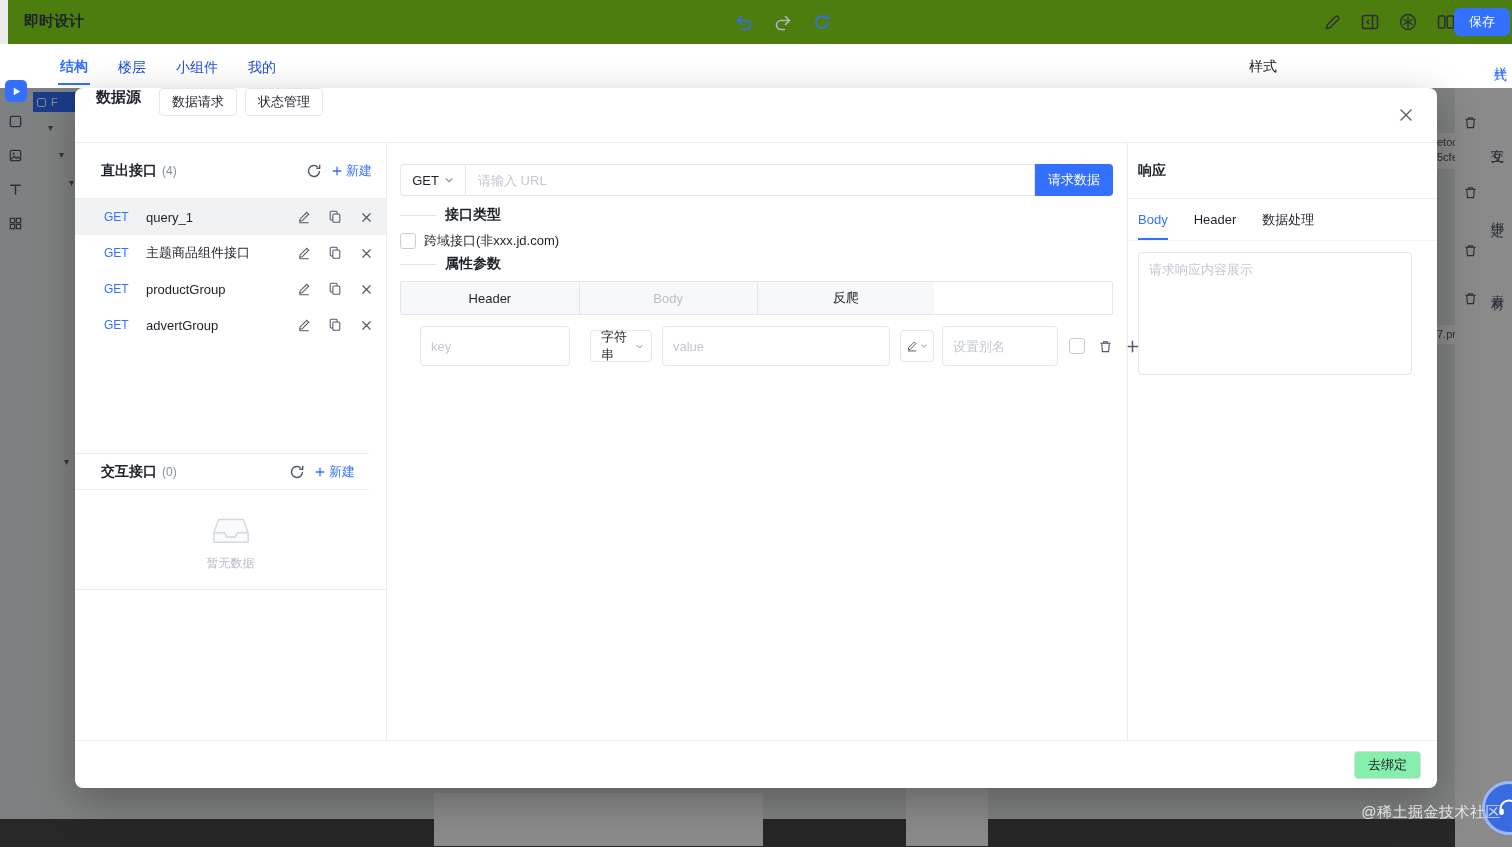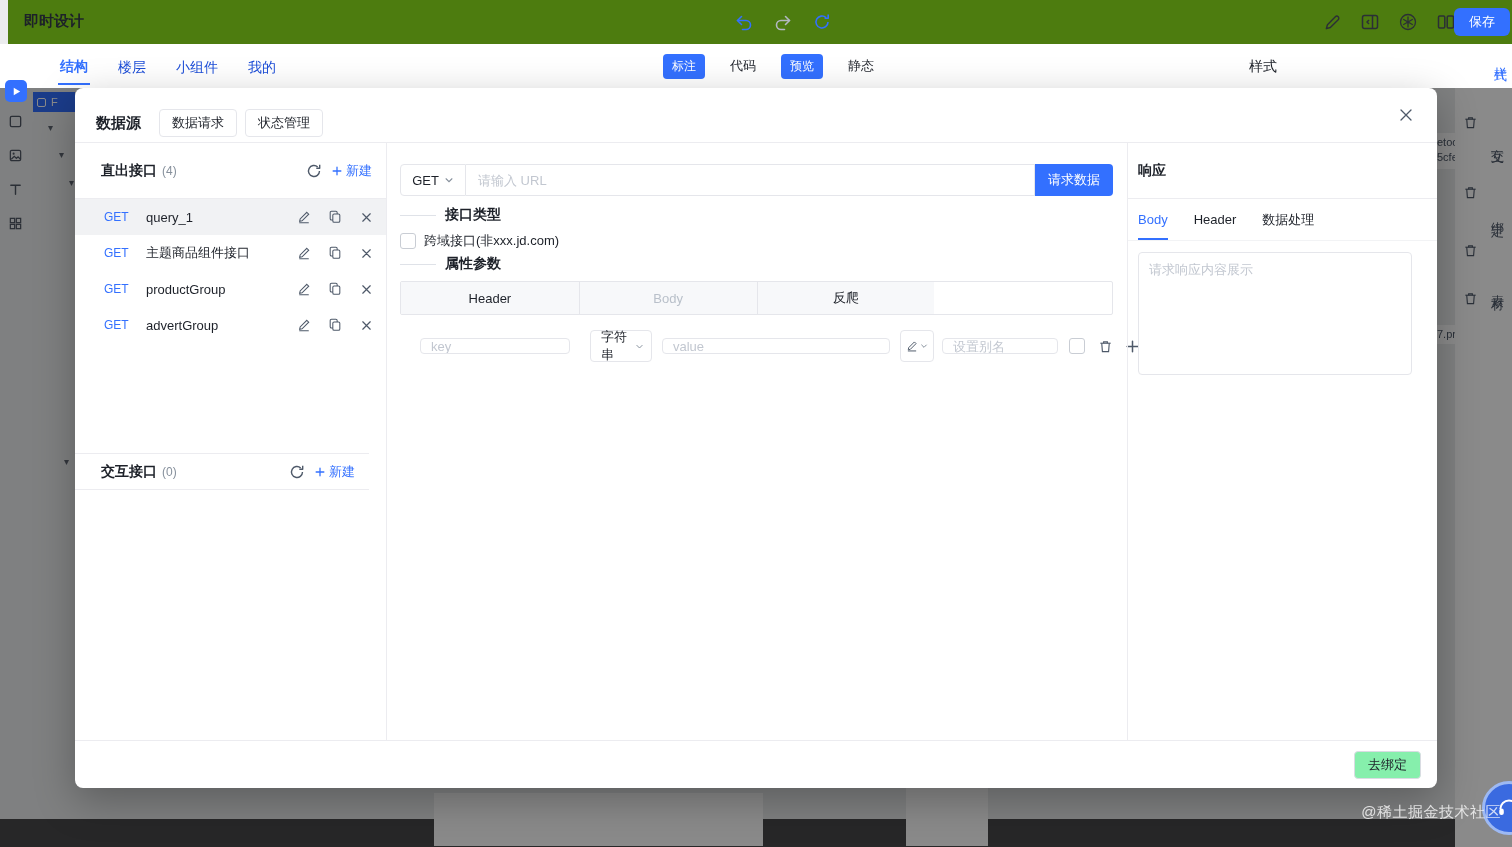--- a/index.html
+++ b/index.html
@@ -51,21 +51,21 @@
 
   
   .play-btn{position:absolute;left:5px;top:80px;width:22px;height:22px;background:#3370ff;border-radius:5px;z-index:60;
     display:flex;align-items:center;justify-content:center;cursor:pointer}
   .rail-icon{position:absolute;left:8px;width:16px;height:16px;color:#2b2f36;z-index:60;cursor:pointer}
   .ri1{top:114px}.ri2{top:148px}.ri3{top:182px}.ri4{top:216px}
 
   
   .modal{position:absolute;left:75px;top:88px;width:1362px;height:700px;background:#fff;border-radius:8px;
     z-index:100;box-shadow:0 12px 40px rgba(0,0,0,.28);display:flex;flex-direction:column;overflow:hidden}
-  .m-header{height:55px;border-bottom:1px solid #ececf0;display:flex;align-items:center;padding:16px 20px 0 21px;position:relative;flex:none}
+  .m-header{height:55px;border-bottom:1px solid #ececf0;display:flex;padding:0 20px 0 21px;position:relative;flex:none}
   .m-tab-main{font-size:15px;font-weight:700;cursor:pointer}
   .m-tab-chip{margin-left:18px;height:28px;padding:0 12px;border:1px solid #e5e6eb;border-radius:4px;font-size:13px;
     display:flex;align-items:center;color:#1d2129;cursor:pointer;background:#fff}
   .m-tab-chip + .m-tab-chip{margin-left:8px}
   .m-close{position:absolute;right:20px;top:16px;width:22px;height:22px;color:#4e5969;display:flex;align-items:center;
     justify-content:center;cursor:pointer;background:none;border:none}
 
   .m-body{flex:1;display:flex;min-height:0}
   .col-left{width:312px;border-right:1px solid #ececf0;position:relative;flex:none}
   .col-mid{flex:1;position:relative}
@@ -107,21 +107,21 @@
   .cross-label{font-size:13px}
   .checkbox{width:16px;height:16px;border:1px solid #c9cdd4;border-radius:3px;background:#fff;flex:none;cursor:pointer}
   .param-tabs{position:absolute;left:13px;right:14px;top:138px;height:34px;display:grid;grid-template-columns:repeat(4,1fr);
     border:1px solid #e5e6eb;border-radius:2px;overflow:hidden}
   .ptab{display:flex;align-items:center;justify-content:center;font-size:13px;background:#f7f8fa;color:#1d2129;
     border-left:1px solid #e5e6eb;cursor:pointer}
   .ptab:first-child{border-left:none}
   .ptab.active{background:#fff;color:#3370ff}
   .ptab.dim{color:#b9c0ca}
   .param-row{position:absolute;left:33px;top:187px;height:32px;display:flex;align-items:center}
-  .p-input{height:16px;border:1px solid #e5e6eb;border-radius:4px;font-size:13px;padding:0 10px;outline:none}
+  .p-input{height:40px;border:1px solid #e5e6eb;border-radius:4px;font-size:13px;padding:0 10px;outline:none}
   .p-key{width:150px}
   .p-type{width:62px;margin-left:20px;border:1px solid #e5e6eb;border-radius:4px;height:32px;display:flex;align-items:center;
     justify-content:space-between;padding:0 7px 0 10px;font-size:13px;cursor:pointer;background:#fff}
   .p-value{width:228px;margin-left:10px}
   .p-edit{width:34px;margin-left:10px;height:32px;border:1px solid #e5e6eb;border-radius:4px;display:flex;align-items:center;
     justify-content:center;gap:2px;color:#4e5969;cursor:pointer;background:#fff}
   .p-alias{width:116px;margin-left:8px}
   .p-check{margin-left:11px}
   .p-trash{margin-left:12px}
   .p-plus{margin-left:11px}
@@ -253,26 +253,20 @@
     </div>
     <button class="save-btn">保存</button>
   </header>
 
   <div class="toolbar">
     <div class="nav-tabs">
       <span class="nav-tab active">结构</span>
       <span class="nav-tab">楼层</span>
       <span class="nav-tab">小组件</span>
       <span class="nav-tab">我的</span>
-    </div>
-    <div class="modes">
-      <span class="mode-pill">标注</span>
-      <span class="mode-text">代码</span>
-      <span class="mode-pill">预览</span>
-      <span class="mode-text">静态</span>
     </div>
     <span class="style-label">样式</span>
     <span class="style-vtab">样式</span>
   </div>
 
   <div class="play-btn">
     <svg width="11" height="11" viewBox="0 0 12 12">
         <path d="M3 1.8l7 4.2-7 4.2z" fill="#fff"></path>
       </svg>
   </div>
@@ -444,20 +438,27 @@
             </button>
             <span class="new-link">
               <svg width="12" height="12" viewBox="0 0 14 14" fill="none" stroke="currentColor" stroke-width="1.5" stroke-linecap="round">
                   <path d="M7 2.5v9M2.5 7h9"></path>
                 </svg>
               <span>新建</span>
             </span>
           </span>
         </div>
 
+        <div class="empty-wrap">
+          <svg width="46" height="40" viewBox="0 0 48 42" fill="none" stroke="#d3d7df" stroke-width="1.5">
+              <path d="M6 26l5-14h26l5 14v10H6z" fill="#fafbfd"></path>
+              <path d="M6 26h11l2.5 4.5h9L31 26h11"></path>
+            </svg>
+          <span class="empty-text">暂无数据</span>
+        </div>
       </div>
 
       <div class="col-mid">
         <div class="req-row">
           <div class="method-sel">
             <span>GET</span>
             <svg class="caret" width="10" height="10" viewBox="0 0 12 12" fill="none" stroke="currentColor" stroke-width="1.3" stroke-linecap="round">
                 <path d="M2.5 4.5l3.5 3.5 3.5-3.5"></path>
               </svg>
           </div>

